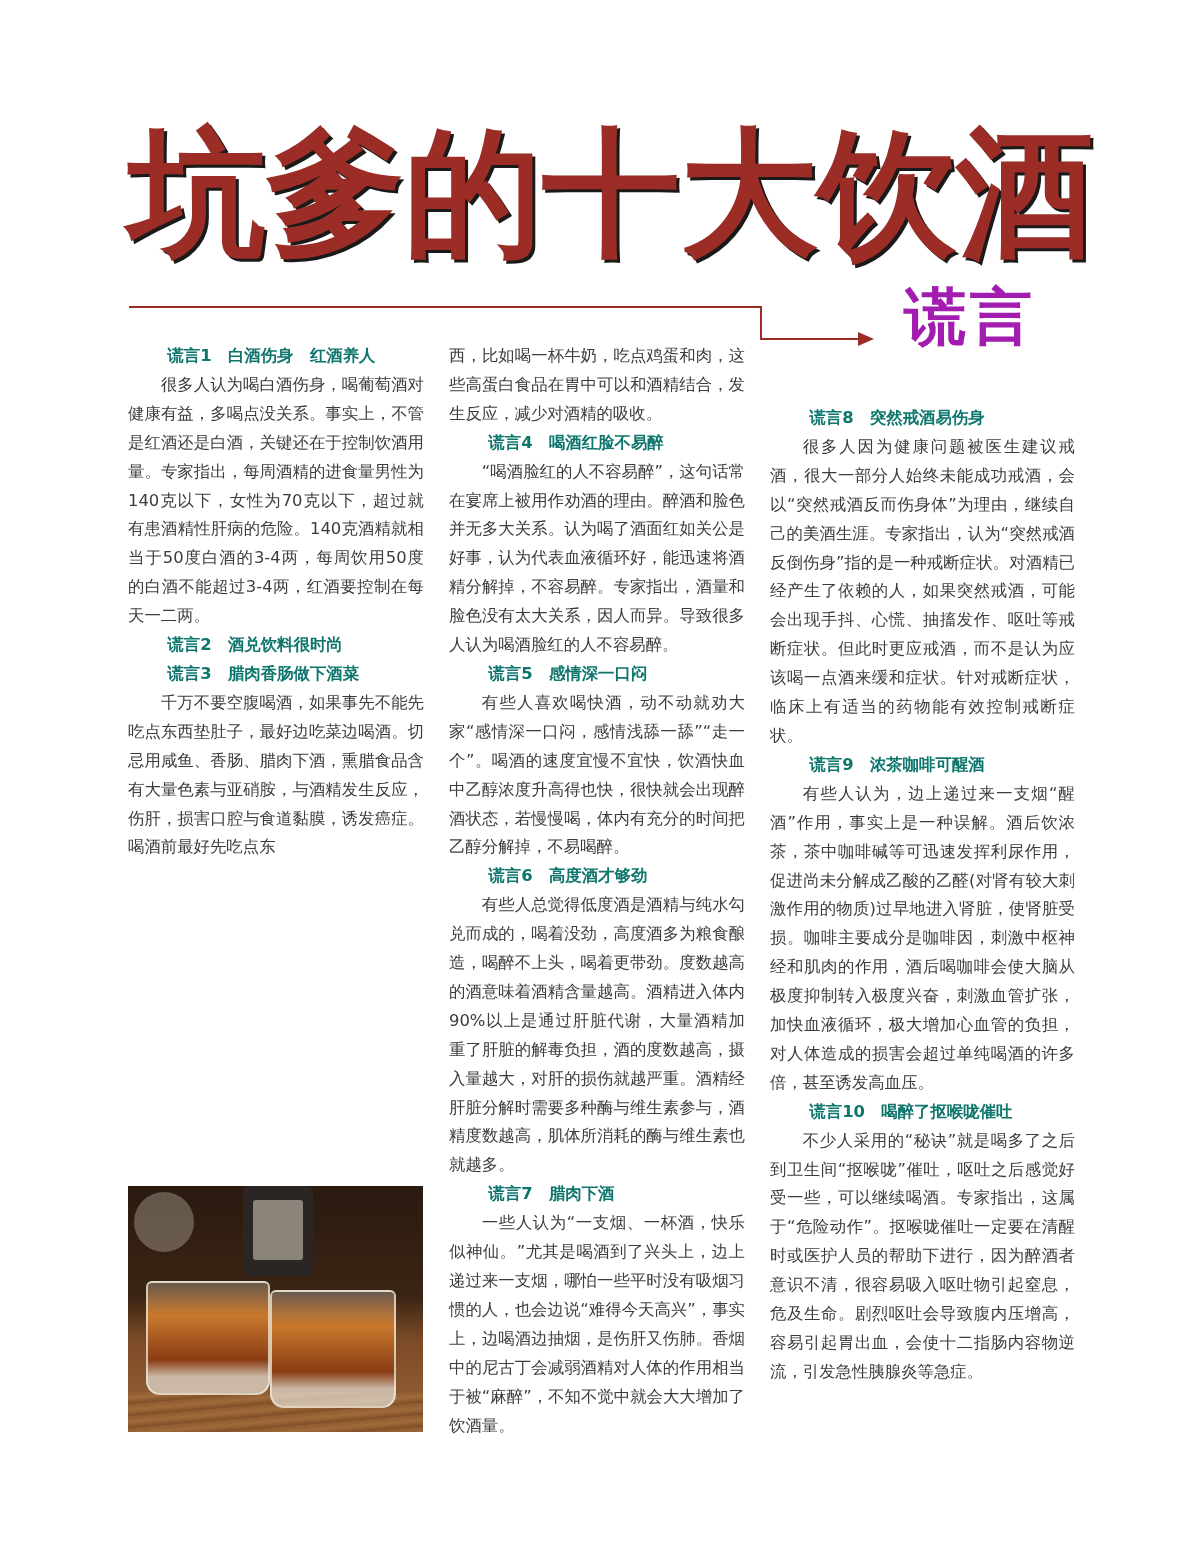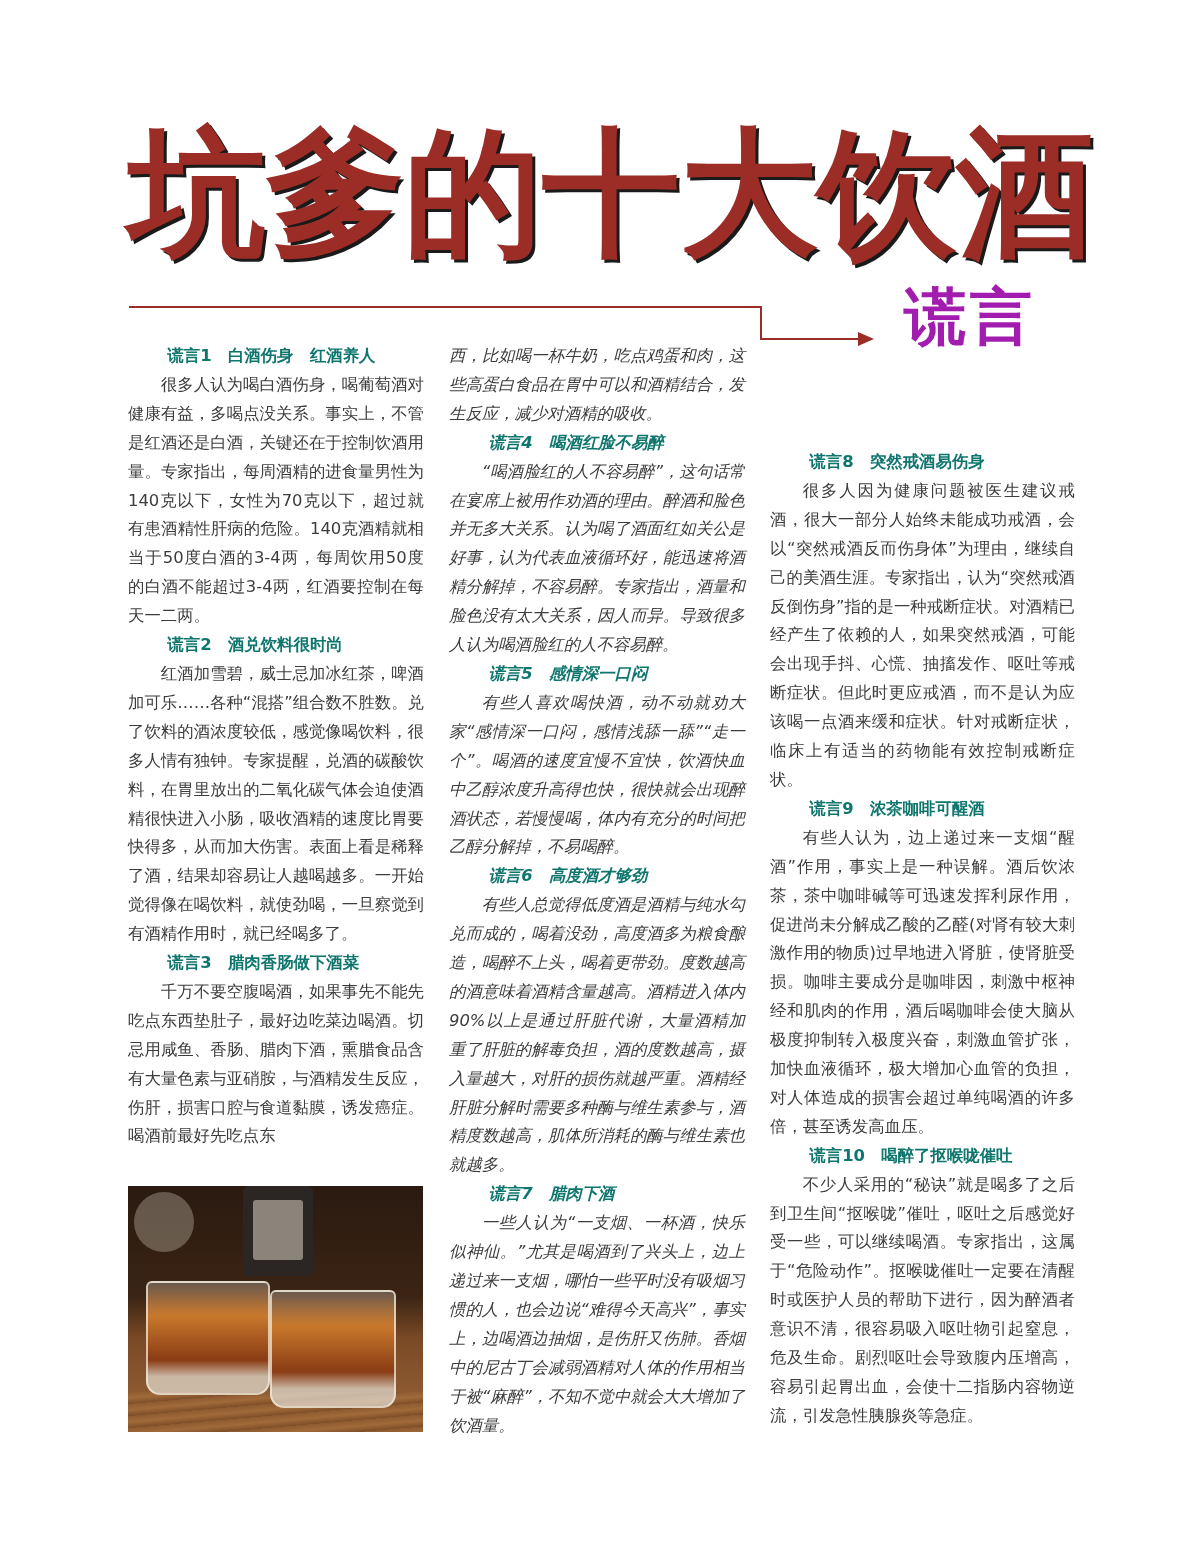--- a/index.html
+++ b/index.html
@@ -16,22 +16,22 @@
   .rule-drop { position: absolute; left: 760px; top: 306px; width: 2px; height: 34px; background: #9b2d26; }
   .rule-run { position: absolute; left: 760px; top: 338px; width: 100px; height: 2px; background: #9b2d26; }
   .rule-arrow { position: absolute; left: 858px; top: 332px; width: 0; height: 0;
     border-top: 7px solid transparent; border-bottom: 7px solid transparent; border-left: 16px solid #9b2d26; }
   .subtitle { position: absolute; left: 884px; top: 286px; font-family: "DejaVu Sans", sans-serif; font-weight: bold;
     font-size: 62px; line-height: 1; color: #a21caf; letter-spacing: 4px; margin-left: 20px; }
   .col { position: absolute; font-size: 16.4px; line-height: 28.9px; color: #3c3c3c; text-align: justify; }
   .col p { margin: 0; text-indent: 2em; }
   .col h3 { margin: 0; font-size: 16.4px; line-height: 28.9px; font-weight: bold; color: #0f766e; padding-left: 2.4em; }
   .col1 { left: 128px; top: 342px; width: 296px; }
-  .col2 { left: 449px; top: 342px; width: 296px; font-style: italic; }
-  .col3 { left: 770px; top: 404px; width: 305px; margin-top: 44px; }
+  .col2 { left: 449px; top: 342px; width: 296px; }
+  .col3 { left: 770px; top: 404px; width: 305px; }
   .col p.cont { text-indent: 0; }
   .photo { position: absolute; left: 128px; top: 1186px; width: 295px; height: 246px; overflow: hidden;
     background: linear-gradient(180deg, #2a1a10 0%, #3b2414 45%, #7a4a26 62%, #9a6538 100%); }
   .photo .bottle { position: absolute; left: 115px; top: 0; width: 70px; height: 90px; background: #2b2623; border-radius: 6px; }
   .photo .label { position: absolute; left: 125px; top: 14px; width: 50px; height: 60px; background: #d8d2c4; opacity: .55; border-radius: 3px; }
   .photo .bokeh { position: absolute; left: 6px; top: 6px; width: 60px; height: 60px; background: #cfc8b8; opacity: .35; border-radius: 50%; }
   .photo .glass { position: absolute; border: 2px solid rgba(240,235,220,.75); border-radius: 6px 6px 14px 14px;
     background: linear-gradient(180deg, rgba(255,255,255,.25) 0%, #c8782c 30%, #8a3c14 70%, rgba(230,225,215,.7) 85%); }
   .photo .g1 { left: 18px; top: 95px; width: 120px; height: 110px; }
   .photo .g2 { left: 142px; top: 104px; width: 122px; height: 114px; }
@@ -54,21 +54,20 @@
 <div class="rule-line"></div>
 <div class="rule-drop"></div>
 <div class="rule-run"></div>
 <div class="rule-arrow"></div>
 <div class="subtitle">谎言</div>
 
 <div class="col col1">
   <h3>谎言1　白酒伤身　红酒养人</h3>
   <p>很多人认为喝白酒伤身，喝葡萄酒对健康有益，多喝点没关系。事实上，不管是红酒还是白酒，关键还在于控制饮酒用量。专家指出，每周酒精的进食量男性为140克以下，女性为70克以下，超过就有患酒精性肝病的危险。140克酒精就相当于50度白酒的3-4两，每周饮用50度的白酒不能超过3-4两，红酒要控制在每天一二两。</p>
   <h3>谎言2　酒兑饮料很时尚</h3>
-  <p>红酒加雪碧，威士忌加冰红茶，啤酒加可乐……各种“混搭”组合数不胜数。兑了饮料的酒浓度较低，感觉像喝饮料，很多人情有独钟。专家提醒，兑酒的碳酸饮料，在胃里放出的二氧化碳气体会迫使酒精很快进入小肠，吸收酒精的速度比胃要快得多，从而加大伤害。表面上看是稀释了酒，结果却容易让人越喝越多。一开始觉得像在喝饮料，就使劲喝，一旦察觉到有酒精作用时，就已经喝多了。</p>
   <h3>谎言3　腊肉香肠做下酒菜</h3>
   <p>千万不要空腹喝酒，如果事先不能先吃点东西垫肚子，最好边吃菜边喝酒。切忌用咸鱼、香肠、腊肉下酒，熏腊食品含有大量色素与亚硝胺，与酒精发生反应，伤肝，损害口腔与食道黏膜，诱发癌症。喝酒前最好先吃点东</p>
 </div>
 
 <div class="photo" title="两杯加冰威士忌放在木桌上，背景为酒瓶">
   <div class="bokeh"></div>
   <div class="bottle"></div>
   <div class="label"></div>
   <div class="table"></div>
   <div class="glass g1"></div>

